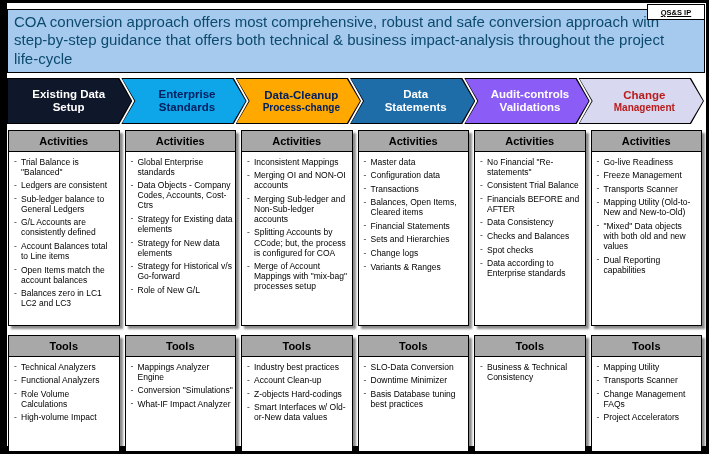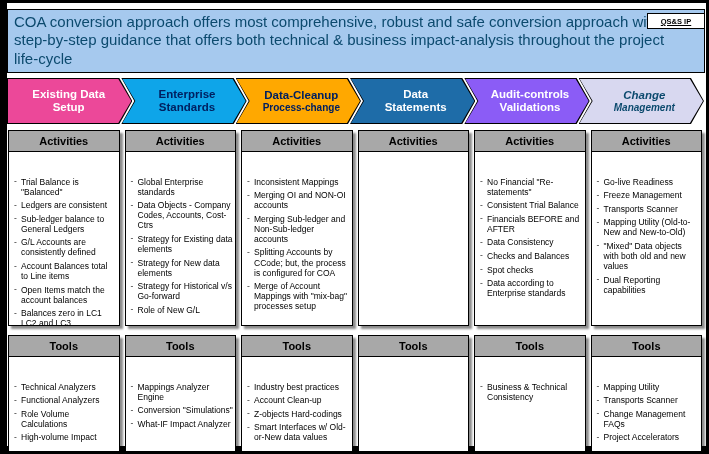--- a/index.html
+++ b/index.html
@@ -22,21 +22,21 @@
     background: #a6c9ee;
     border: 1px solid #000;
     padding: 3px 10px 4px 6px;
     min-height: 58px;
   }
   .banner-text {
     font-size: 15px; line-height: 1.22; color: #0c4a6e;
     padding-right: 28px;
   }
   .badge {
-    position: absolute; top: 10px; right: 1px; z-index: 50;
+    position: absolute; top: 1px; right: 1px; z-index: 50;
     background: #fff; border: 1px solid #000;
     width: 58px; height: 16px;
     display: flex; align-items: center; justify-content: center;
   }
   .badge span {
     font-size: 7.5px; font-weight: bold; text-decoration: underline; color: #000;
     white-space: nowrap;
   }
   
   .phase-row {
@@ -74,21 +74,20 @@
     grid-template-columns: repeat(6, 1fr);
     gap: 5px;
     padding: 0 4px 0 1px;
   }
   .panel {
     border: 1px solid #000;
     background: #fff;
     box-shadow: 2.5px 3px 2px rgba(0,0,0,0.45);
     display: flex; flex-direction: column;
     overflow: hidden;
-    gap: 20px;
   }
   .panel-header {
     background: #a8a8a8;
     border-bottom: 1px solid #000;
     text-align: center; font-weight: bold;
     font-size: 11px; padding: 4px 2px;
     color: #000; flex: 0 0 auto;
   }
   .activities-panel { height: 196px; margin-bottom: 9px; }
   .tools-panel { height: 117px; }
@@ -113,21 +112,21 @@
   <div class="banner">
     <div class="banner-text">COA conversion approach offers most comprehensive, robust and safe conversion approach with step-by-step guidance that offers both technical &amp; business impact-analysis throughout the project life-cycle</div>
   </div>
 
   <div class="badge">
     <span>QS&amp;S IP</span>
   </div>
 
   <div class="phase-row">
       <div class="chev-outline first" style="z-index: 20;">
-        <div class="chev" style="background: #ec4899; color: rgb(255, 255, 255);">
+        <div class="chev" style="background: #0f172a; color: rgb(255, 255, 255);">
           <div class="ph-l1">Existing Data</div>
           <div class="ph-l2">Setup</div>
         </div>
       </div>
       <div class="chev-outline" style="z-index: 19;">
         <div class="chev" style="background: #0ea5e9; color: rgb(0, 32, 96);">
           <div class="ph-l1">Enterprise</div>
           <div class="ph-l2">Standards</div>
         </div>
       </div>
@@ -143,21 +142,21 @@
           <div class="ph-l2">Statements</div>
         </div>
       </div>
       <div class="chev-outline" style="z-index: 16;">
         <div class="chev" style="background: #8b5cf6; color: rgb(255, 255, 255);">
           <div class="ph-l1">Audit-controls</div>
           <div class="ph-l2">Validations</div>
         </div>
       </div>
       <div class="chev-outline small2" style="z-index: 15;">
-        <div class="chev" style="background: rgb(216, 216, 240); color: #0c4a6e; font-style: italic;">
+        <div class="chev" style="background: rgb(216, 216, 240); color: #b91c1c;">
           <div class="ph-l1">Change</div>
           <div class="ph-l2">Management</div>
         </div>
       </div>
     </div>
 
   <div class="columns">
       <div>
         <div class="panel activities-panel">
           <div class="panel-header">Activities</div>
@@ -219,23 +218,38 @@
             <li class="bullet">Industry best practices</li>
             <li class="bullet">Account Clean-up</li>
             <li class="bullet">Z-objects Hard-codings</li>
             <li class="bullet">Smart Interfaces w/ Old-or-New data values</li>
           </ul>
         </div>
       </div>
       <div>
         <div class="panel activities-panel">
           <div class="panel-header">Activities</div>
-        </div>
-        <div class="panel tools-panel">
-          <div class="panel-header">Tools</div>
+          <ul class="bullets">
+            <li class="bullet">Master data</li>
+            <li class="bullet">Configuration data</li>
+            <li class="bullet">Transactions</li>
+            <li class="bullet">Balances, Open Items, Cleared items</li>
+            <li class="bullet">Financial Statements</li>
+            <li class="bullet">Sets and Hierarchies</li>
+            <li class="bullet">Change logs</li>
+            <li class="bullet">Variants &amp; Ranges</li>
+          </ul>
+        </div>
+        <div class="panel tools-panel">
+          <div class="panel-header">Tools</div>
+          <ul class="bullets">
+            <li class="bullet">SLO-Data Conversion</li>
+            <li class="bullet">Downtime Minimizer</li>
+            <li class="bullet">Basis Database tuning best practices</li>
+          </ul>
         </div>
       </div>
       <div>
         <div class="panel activities-panel">
           <div class="panel-header">Activities</div>
           <ul class="bullets">
             <li class="bullet">No Financial "Re-statements"</li>
             <li class="bullet">Consistent Trial Balance</li>
             <li class="bullet">Financials BEFORE and AFTER</li>
             <li class="bullet">Data Consistency</li>

